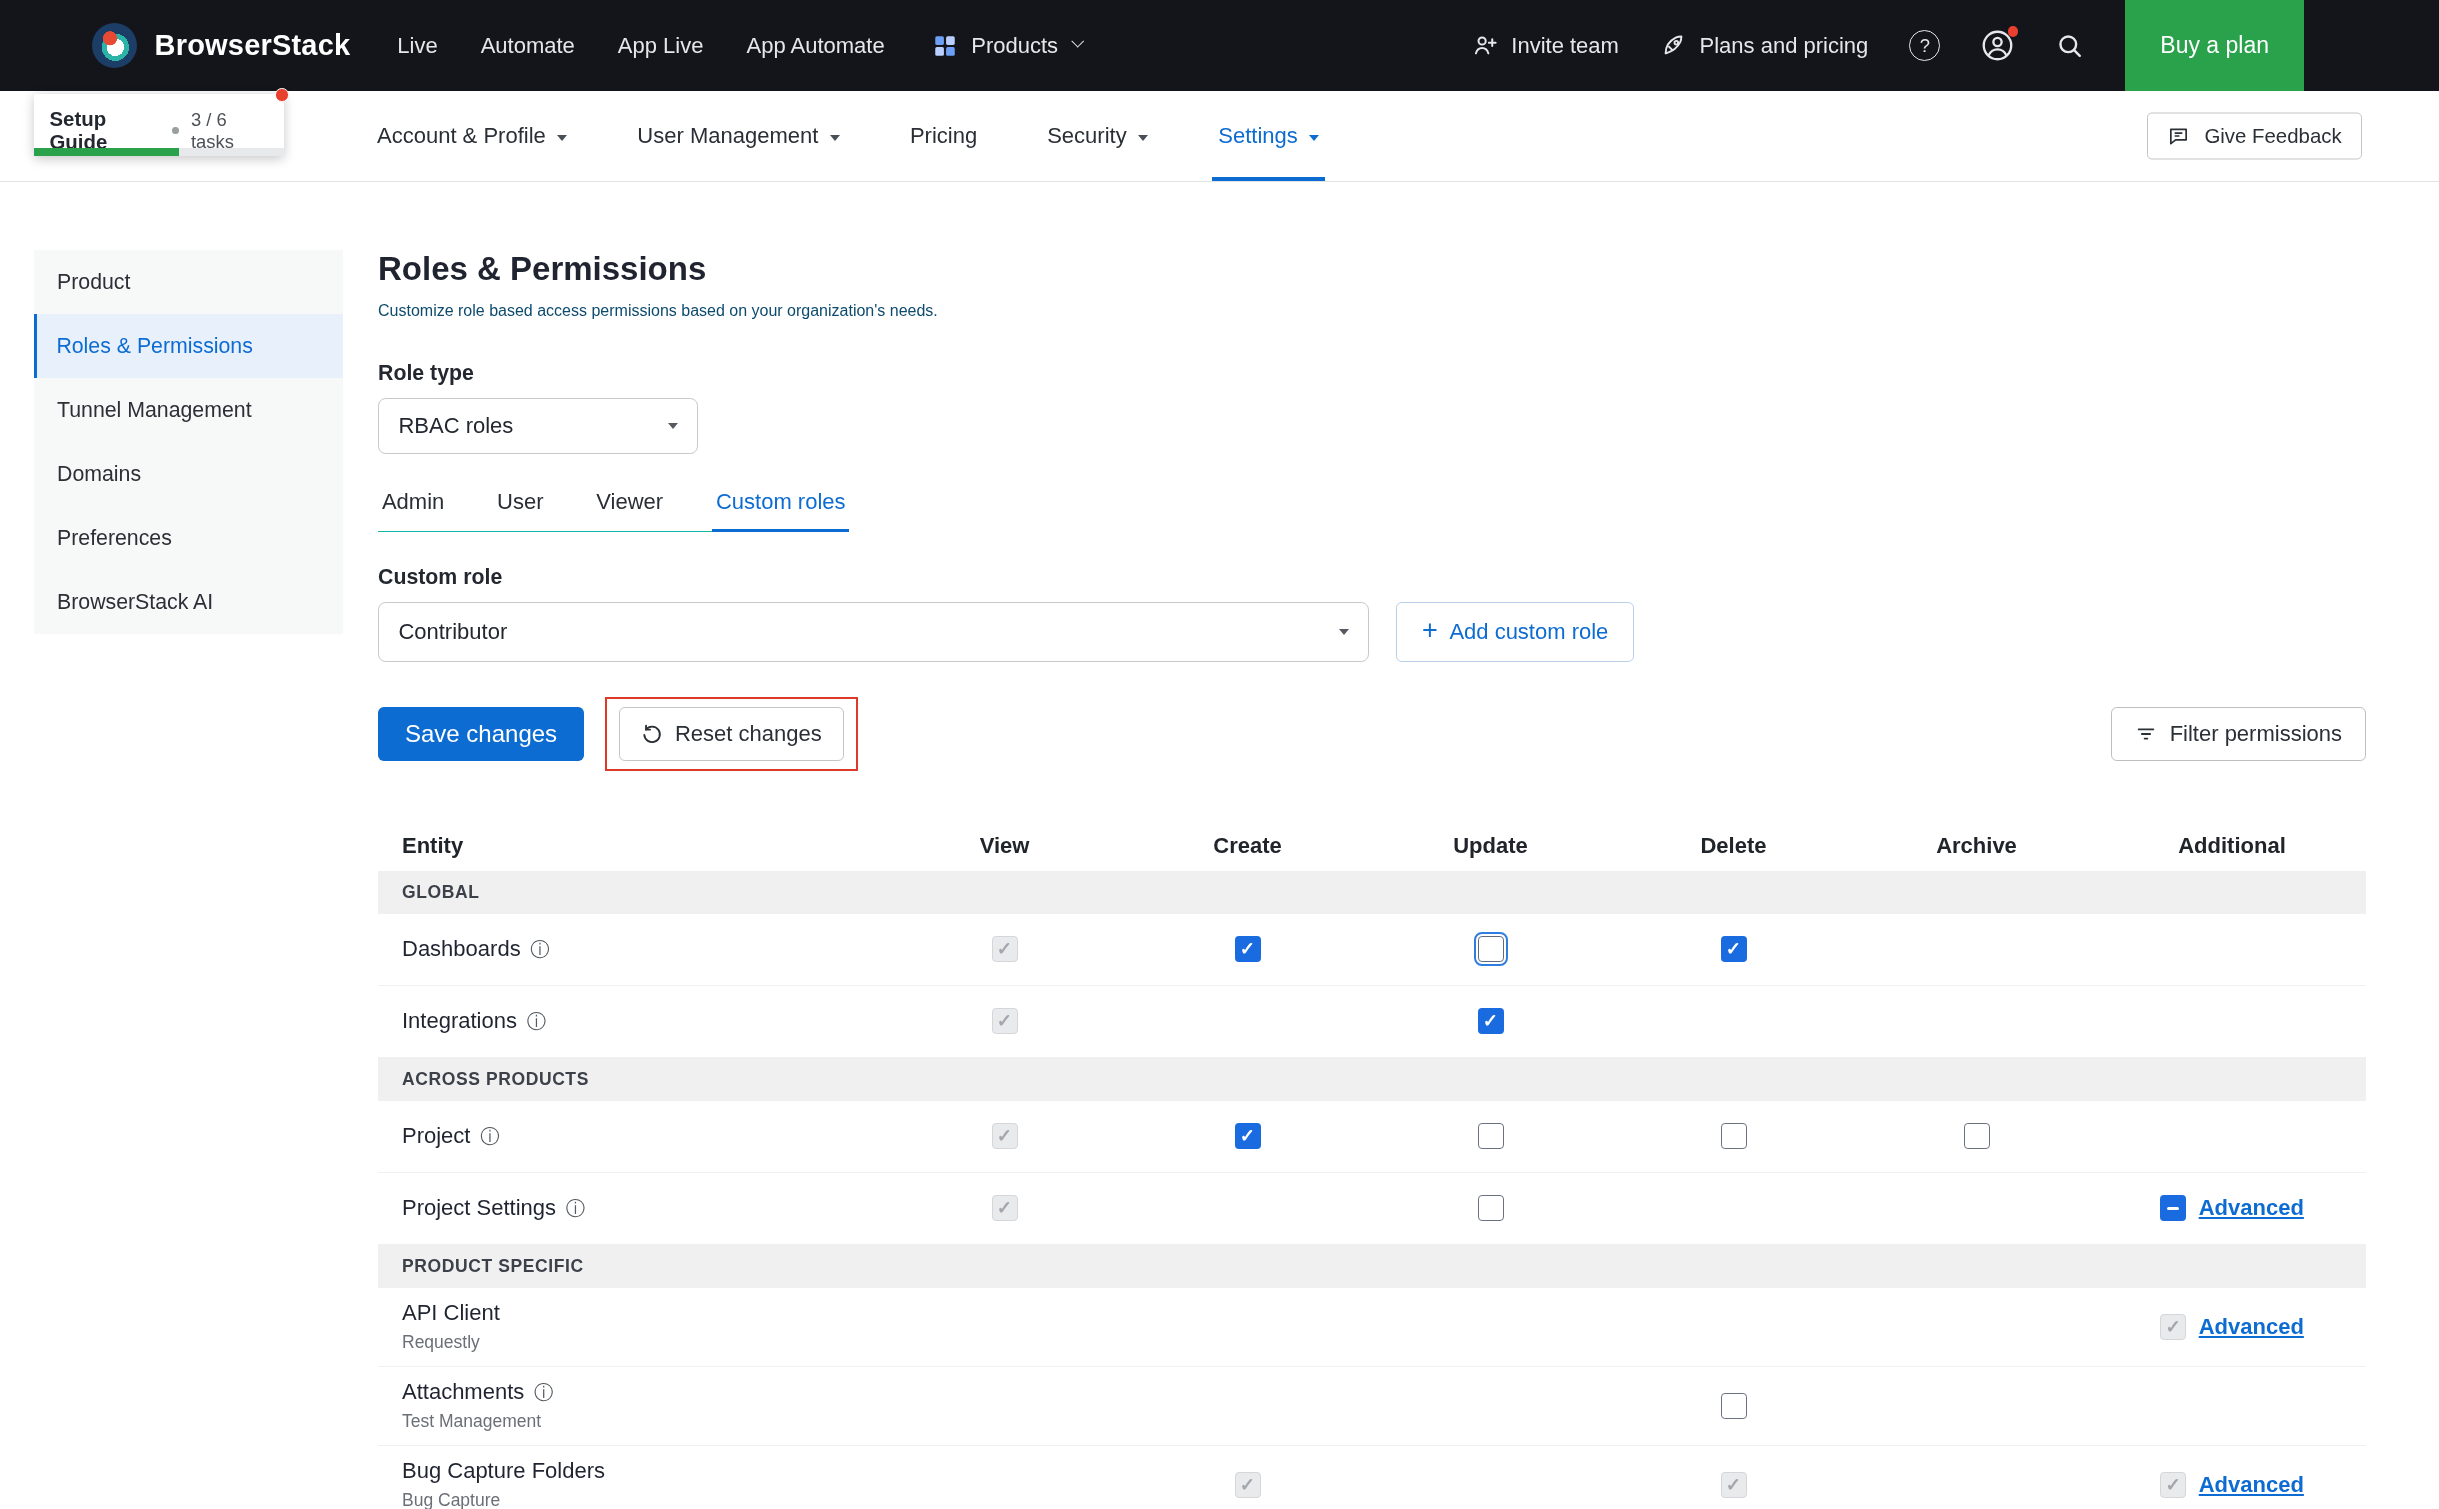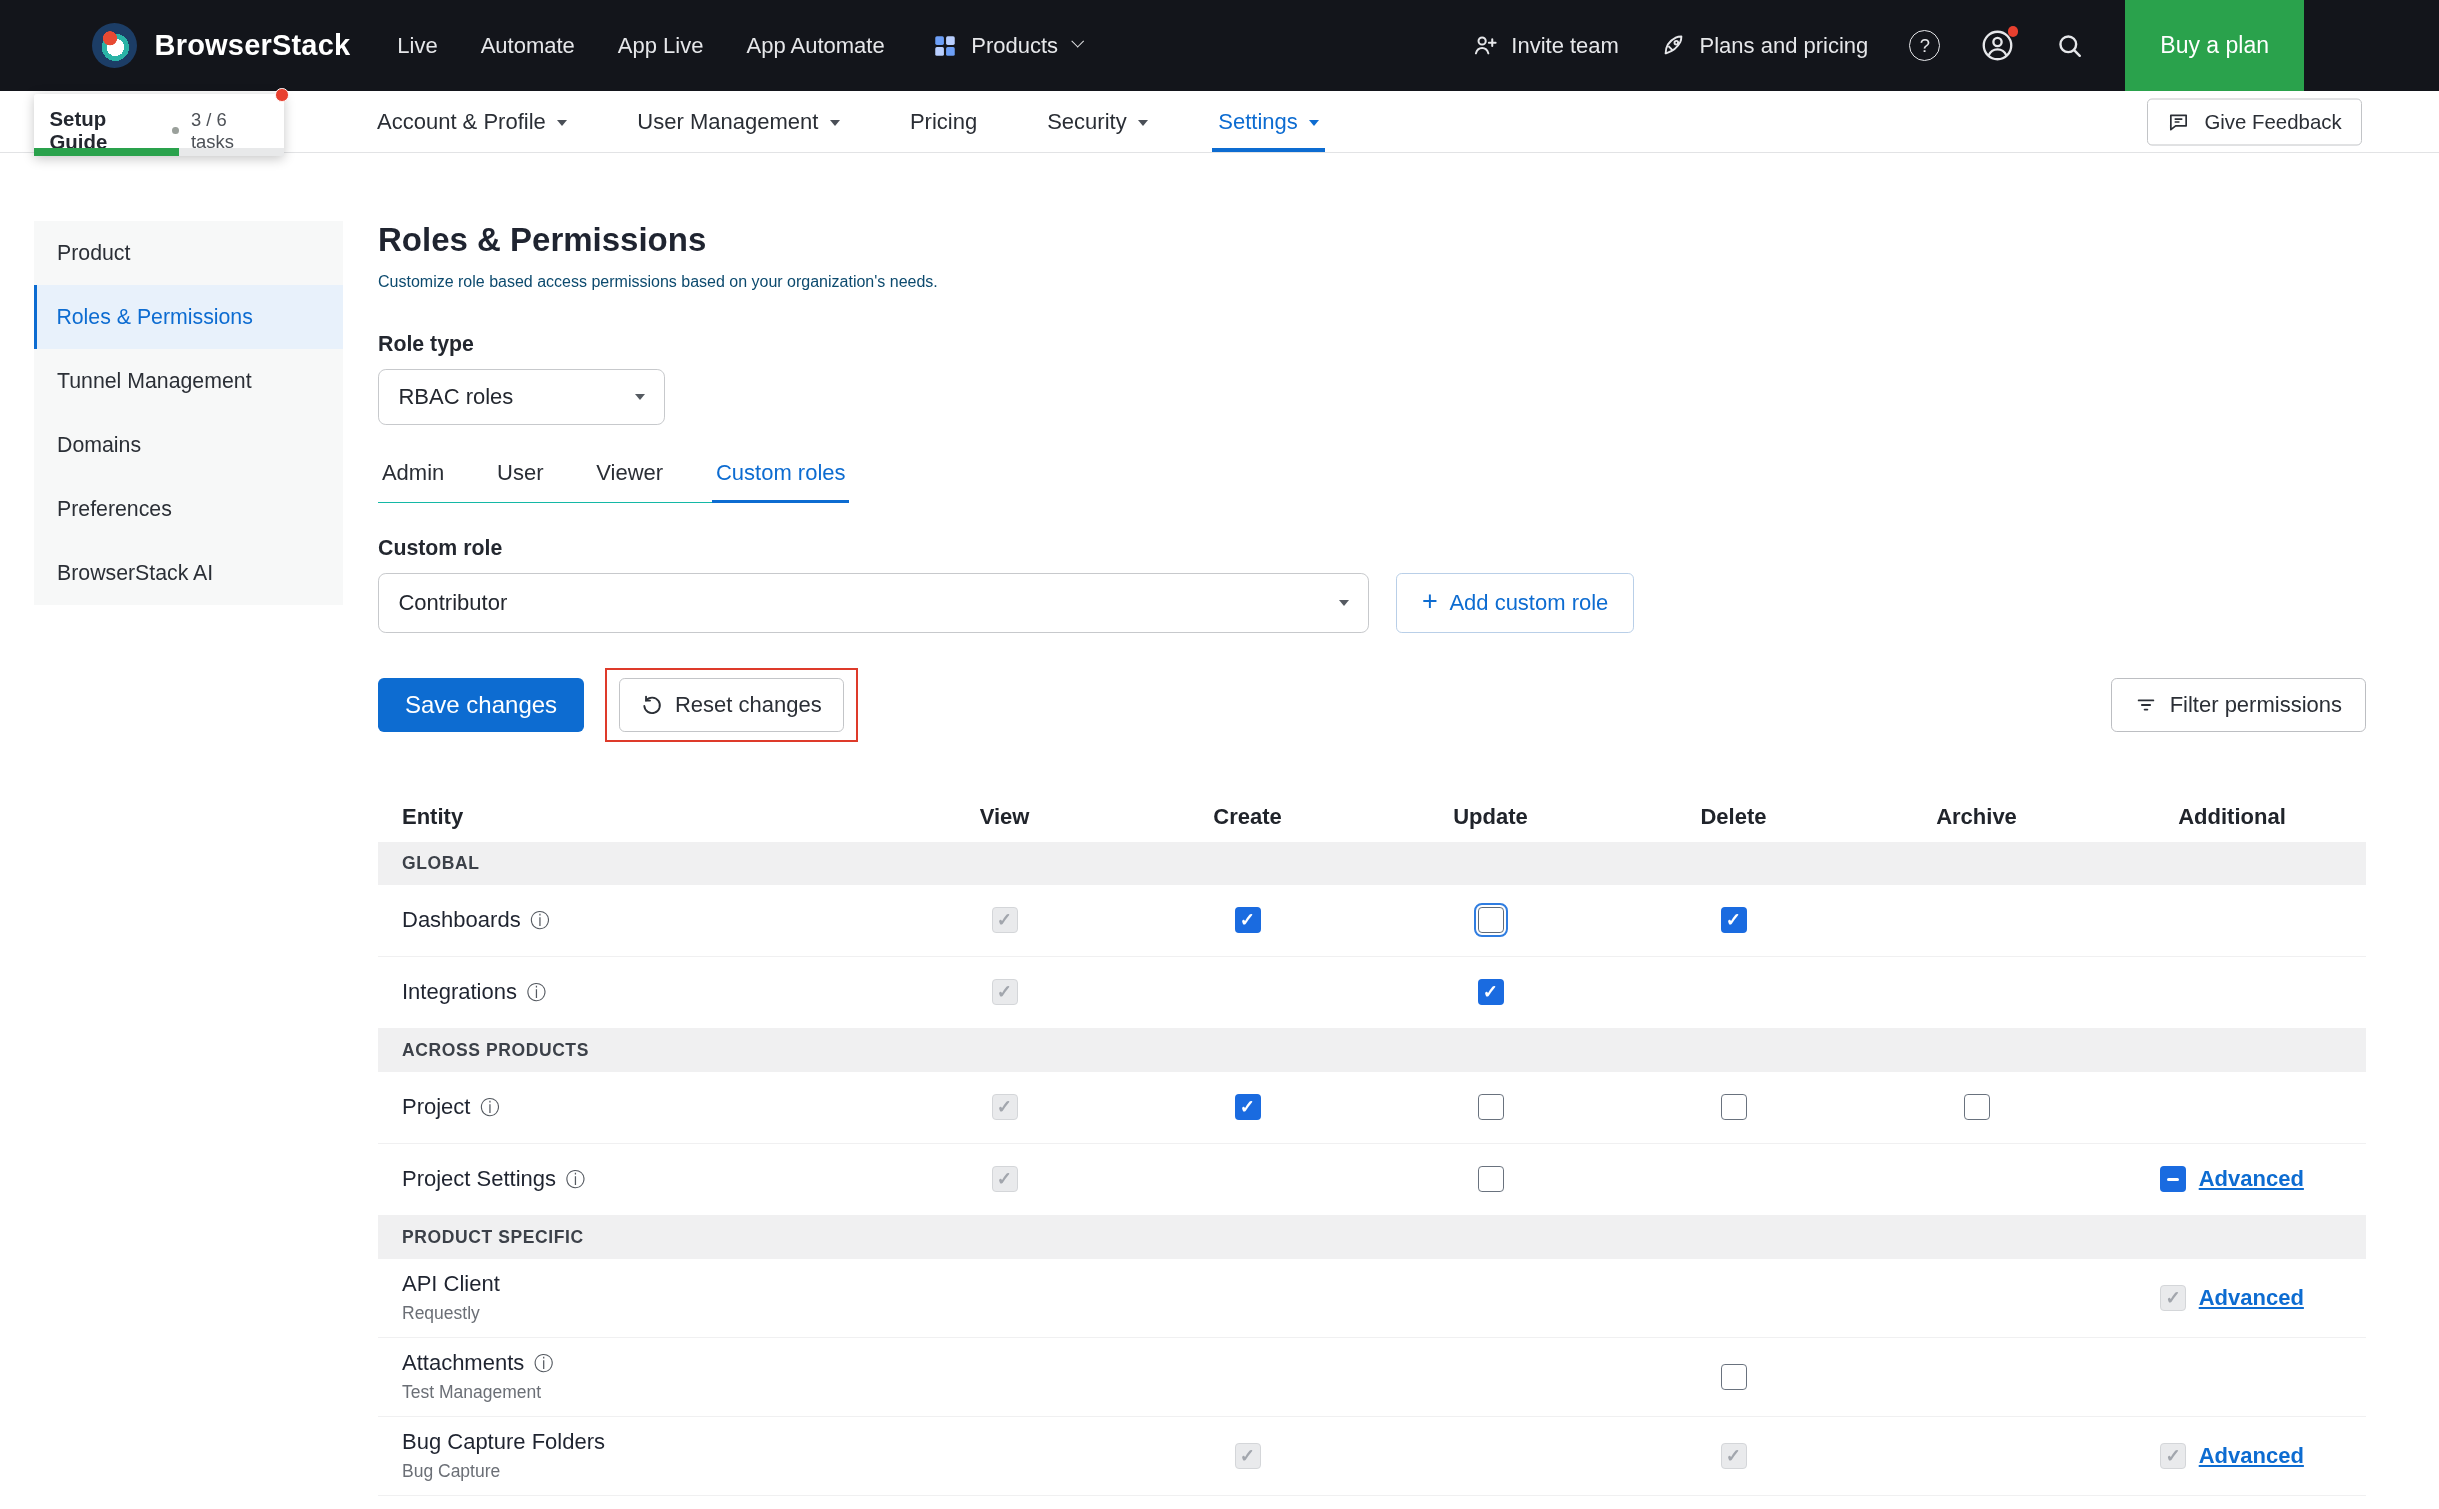--- a/index.html
+++ b/index.html
@@ -28,21 +28,21 @@
   .icon-btn { display:flex; align-items:center; justify-content:center; cursor:pointer; }
   .help-circle { width:31px; height:31px; border-radius:50%; border:1.9px solid #e6e7ea;
     color:#e6e7ea; font-size:18.4px; display:flex; align-items:center; justify-content:center; }
   .avatar-wrap { position:relative; }
   .red-dot { position:absolute; top:-2.9px; right:-3.9px; width:10.7px; height:10.7px;
     border-radius:50%; background:#e8402f; }
   .buy-plan { height:100%; background:#2aa24c; color:#fff; font-size:23px;
     display:flex; align-items:center; padding:16px 35px; cursor:pointer; border:none; }
 
   
-  .subnav { height:62px; border-bottom:1px solid #e2e3e5; display:flex; align-items:stretch;
+  .subnav { height:91px; border-bottom:1px solid #e2e3e5; display:flex; align-items:stretch;
     padding-left:377px; position:relative; background:#fff; }
   .subnav-tabs { display:flex; gap:70px; }
   .subnav-tab { display:flex; align-items:center; gap:11.6px; font-size:22px; color:#2a2e35;
     cursor:pointer; position:relative; }
   .caret { width:0; height:0; border-left:5.8px solid transparent; border-right:5.8px solid transparent;
     border-top:6.8px solid #4a4f57; margin-top:3.9px; }
   .subnav-tab.active { color:#0d6cd1; }
   .subnav-tab.active .caret { border-top-color:#0d6cd1; }
   .subnav-tab.active::after { content:""; position:absolute; left:-5.8px; right:-5.8px; bottom:0;
     height:3.9px; background:#0d6cd1; }
@@ -73,21 +73,21 @@
 
   h1.page-title { font-size:33px; font-weight:bold; color:#1f2430; margin-bottom:13.6px; }
   .page-subtitle { font-size:16px; color:#0c4a6e; margin-bottom:41px; }
   .field-label { font-size:21.3px; font-weight:bold; color:#23272f; margin-bottom:12.6px; }
 
   .select { display:flex; align-items:center; justify-content:space-between;
     border:1px solid #c7c9cc; border-radius:7.8px; padding:0 19.4px; font-size:22px;
     color:#23272f; background:#fff; cursor:pointer; }
   .select .sel-caret { width:0; height:0; border-left:5.8px solid transparent;
     border-right:5.8px solid transparent; border-top:6.8px solid #555a61; }
-  .select-roletype { width:287px; height:56px; }
+  .select-roletype { width:320px; height:56px; }
   .select-customrole { width:991px; height:60px; }
 
   .role-tabs { display:inline-flex; gap:45px; margin-top:35px; border-bottom:1px solid #14b8a6; }
   .role-tab { font-size:22px; color:#2a2e35; padding:0 3.9px 15.5px 3.9px; cursor:pointer; position:relative; }
   .role-tab.active { color:#0d6cd1; }
   .role-tab.active::after { content:""; position:absolute; left:0; right:0; bottom:-1px;
     height:2.9px; background:#0d6cd1; }
 
   .custom-role-label { margin-top:33px; }
   .custom-role-row { display:flex; align-items:center; gap:27px; }

